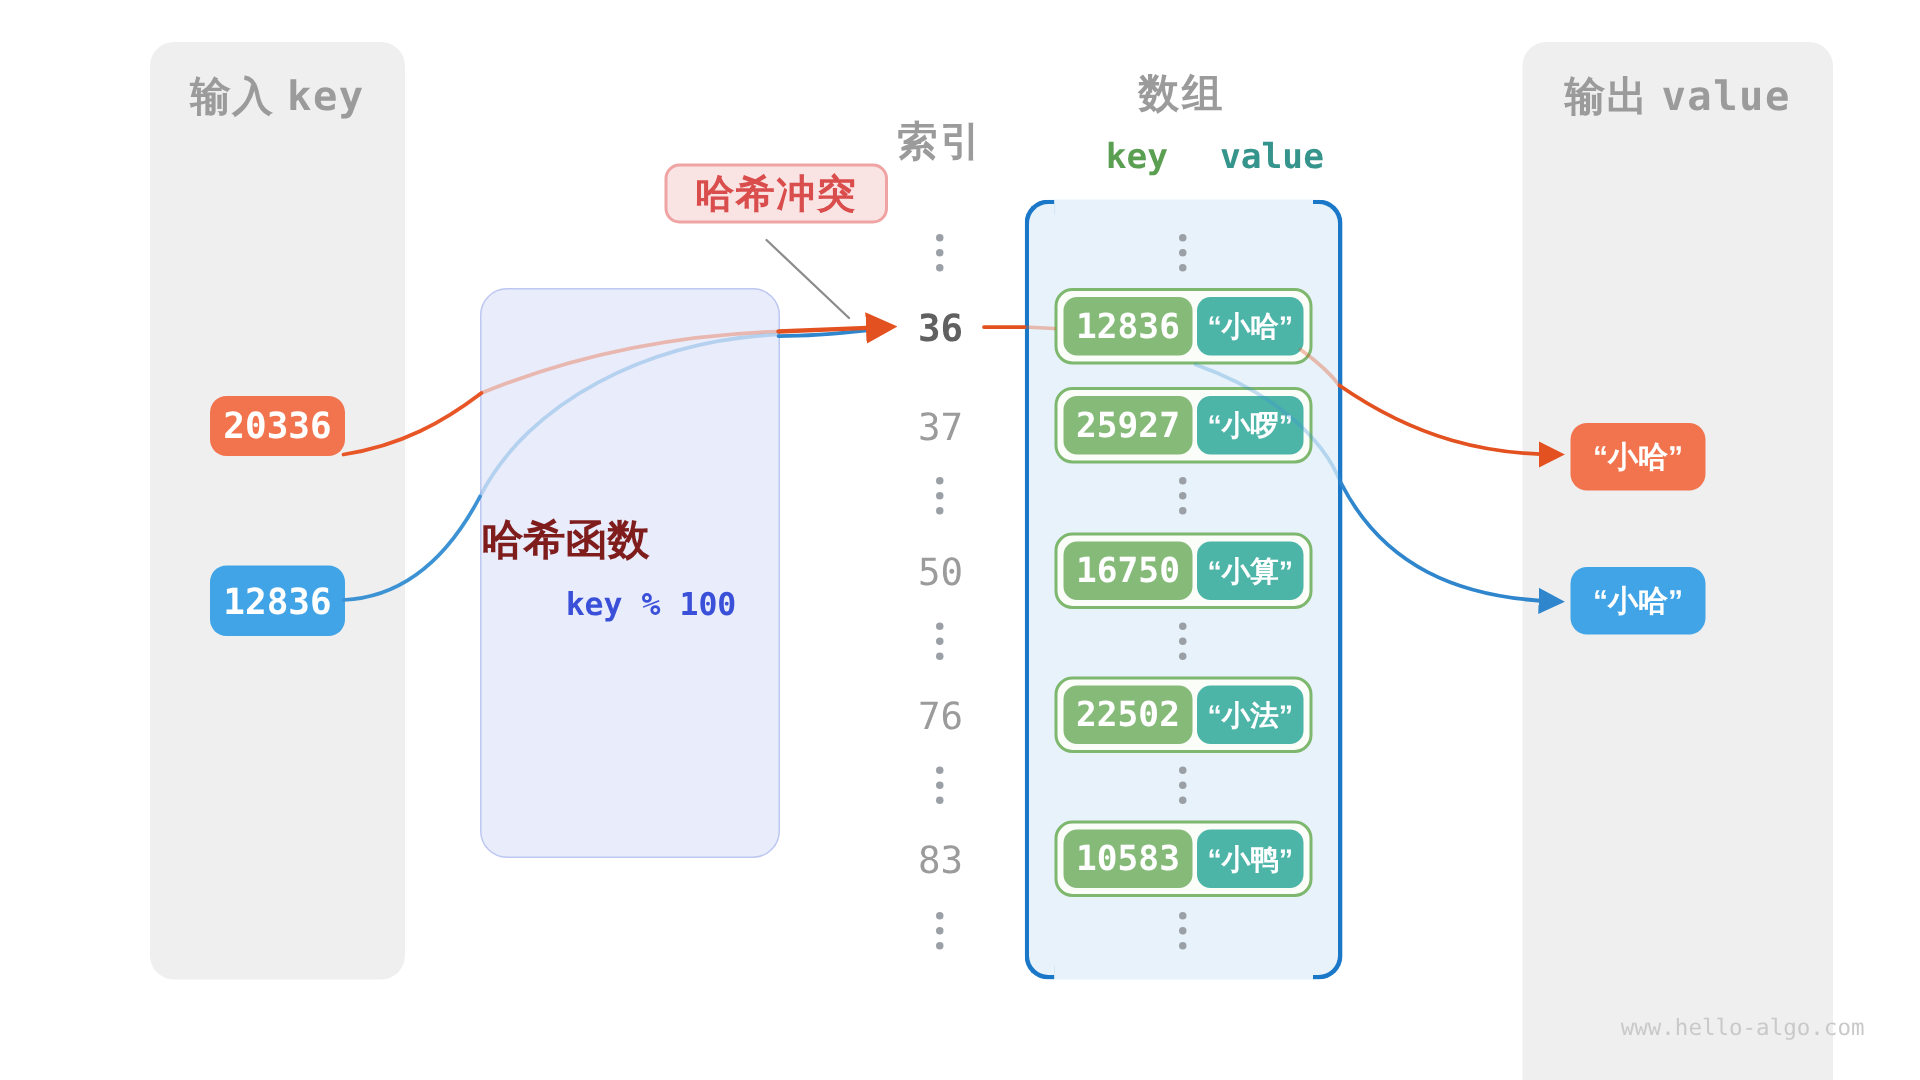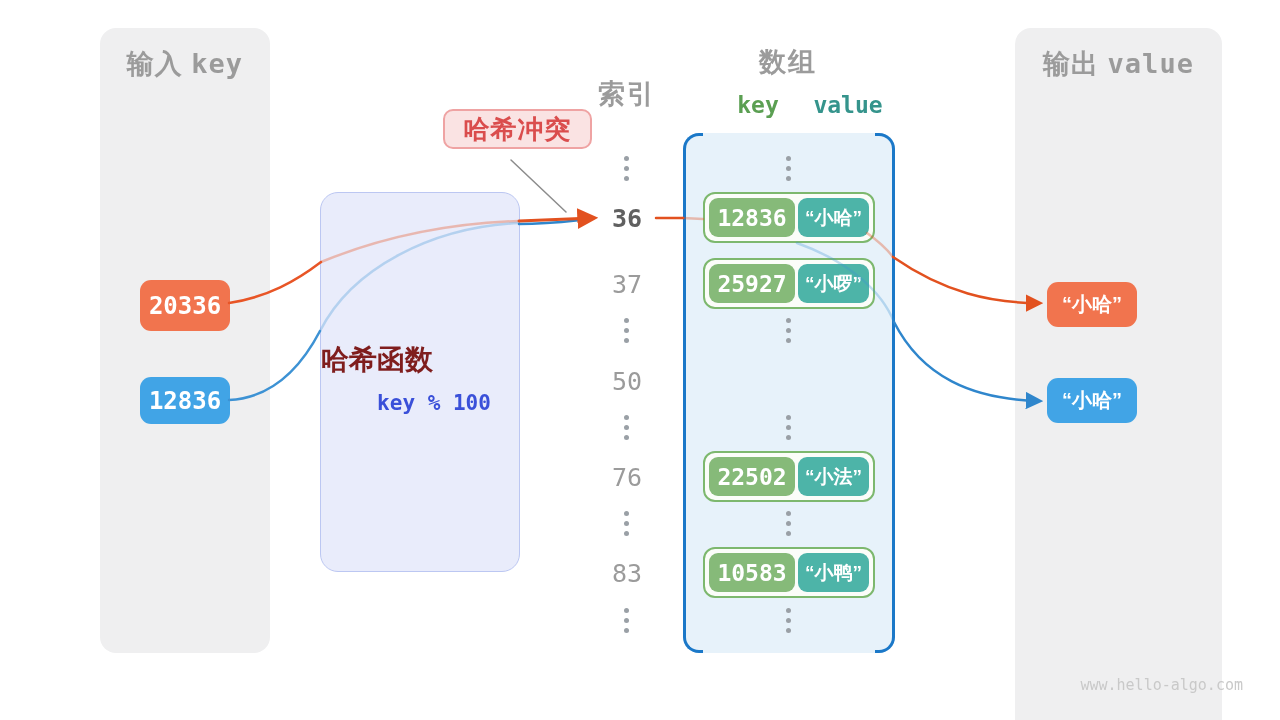--- a/index.html
+++ b/index.html
@@ -100,21 +100,21 @@
     <div class="panel-title">
       <span class="zh">输出</span>&nbsp;<span class="mono">value</span>
     </div>
   </div>
 
   <div class="hash-box">
     <div class="hash-title">哈希函数</div>
     <div class="hash-formula mono">key % 100</div>
   </div>
 
-  <div class="chip num bg-orange layer2" style="left:140px;top:280px;width:90px;height:51px;">20336</div>
+  <div class="chip num bg-orange layer2" style="left:140px;top:264px;width:90px;height:40px;">20336</div>
   <div class="chip num bg-blue layer2" style="left:140px;top:377px;width:90px;height:47px;">12836</div>
 
   <div class="collision">哈希冲突</div>
 
   <div class="col-header" style="left:587px;top:44px;width:80px;text-align:center;margin-top:32px;">索引</div>
   <div class="col-header" style="left:743px;top:44px;width:90px;text-align:center;">数组</div>
   <div class="kv-header kv-key">key</div>
   <div class="kv-header kv-value">value</div>
 
   <div class="idx hot" style="top:204px;">36</div>
@@ -134,20 +134,24 @@
     <div class="bracket right"></div>
   </div>
 
   <div class="row" style="top:192px;">
     <div class="cell key">12836</div>
     <div class="cell value">“小哈”</div>
   </div>
   <div class="row" style="top:258px;">
     <div class="cell key">25927</div>
     <div class="cell value">“小啰”</div>
+  </div>
+  <div class="row" style="top:355px;">
+    <div class="cell key">16750</div>
+    <div class="cell value">“小算”</div>
   </div>
   <div class="row" style="top:451px;">
     <div class="cell key">22502</div>
     <div class="cell value">“小法”</div>
   </div>
   <div class="row" style="top:547px;">
     <div class="cell key">10583</div>
     <div class="cell value">“小鸭”</div>
   </div>
 

